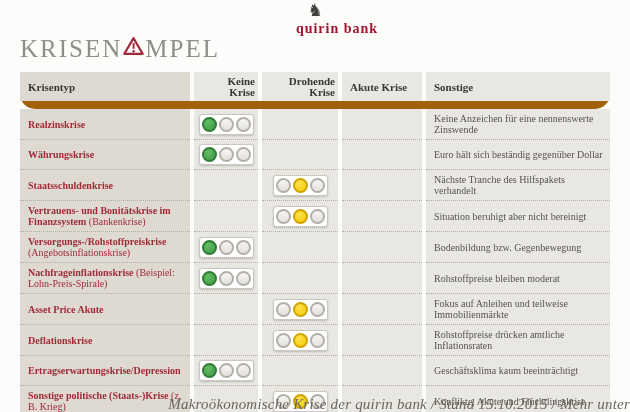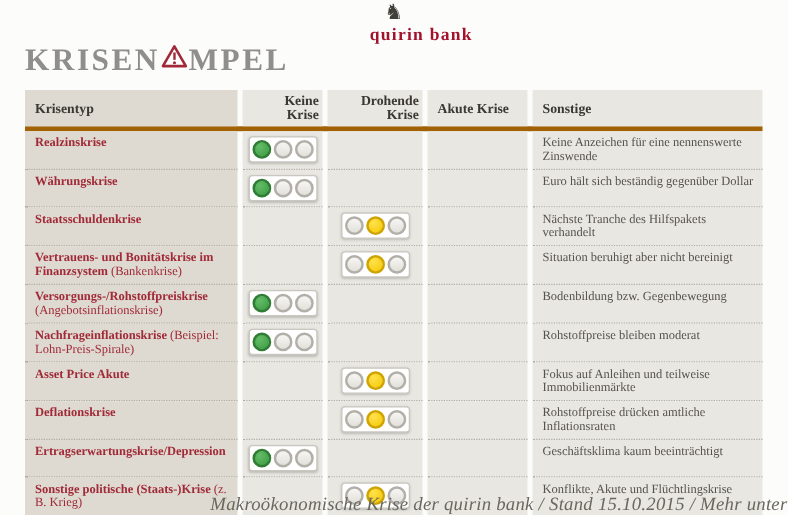--- a/index.html
+++ b/index.html
@@ -12,31 +12,31 @@
   .page{position:relative;width:630px;height:412px;}
 
   
   .logo{position:absolute;top:2px;left:0;width:100%;text-align:center;line-height:1;}
   .horse{display:block;font-family:"DejaVu Sans", sans-serif;font-size:17px;color:#403e39;margin-bottom:1px;}
   .logo-text{display:inline-block;font-size:14px;letter-spacing:1px;color:#a3122d;font-weight:600;margin-left:44px;}
 
   
   .title{
     position:absolute;top:34px;left:20px;margin:0;
-    font-size:25px;font-weight:bold;letter-spacing:2px;color:#8f8e8a;
+    font-size:25px;font-weight:normal;letter-spacing:2px;color:#8f8e8a;
     display:flex;align-items:center;
   }
   .title .tri{margin:0 1px 2px 1px;display:inline-block;}
 
   
   .table{position:absolute;top:72px;left:20px;width:590px;}
   .trow{display:grid;grid-template-columns:170px 64px 76px 80px 184px;column-gap:4px;}
-  .thead-wrap{border-bottom:4px solid #a16207;}
+  .thead-wrap{border-bottom:8px solid #a16207;border-radius:15px;}
   .cell{box-sizing:border-box;padding:4px 6px 4px 8px;font-size:10px;line-height:11px;
-        border-bottom:1px dotted #b1aea6;display:flex;flex-direction:column;justify-content:flex-start;
+        border-bottom:1px dotted #b1aea6;display:flex;flex-direction:column;justify-content:center;
         min-height:22px;}
   .thead-wrap .cell{border-bottom:none;min-height:17px;padding-top:4px;padding-bottom:3px;}
   .col-name{background:#dedad1;}
   .col-light{background:#e8e7e2;align-items:center;padding-left:3px;padding-right:3px;}
   .col-note{background:#e8e7e2;color:#56534d;}
   .th{font-weight:bold;font-size:11px;color:#3a3832;justify-content:center;}
   .th.col-light{align-items:flex-start;padding-left:8px;text-align:right;}
   .row-name{font-weight:bold;color:#a12a38;}
   .row-sub{font-weight:normal;color:#a12a38;}
 

